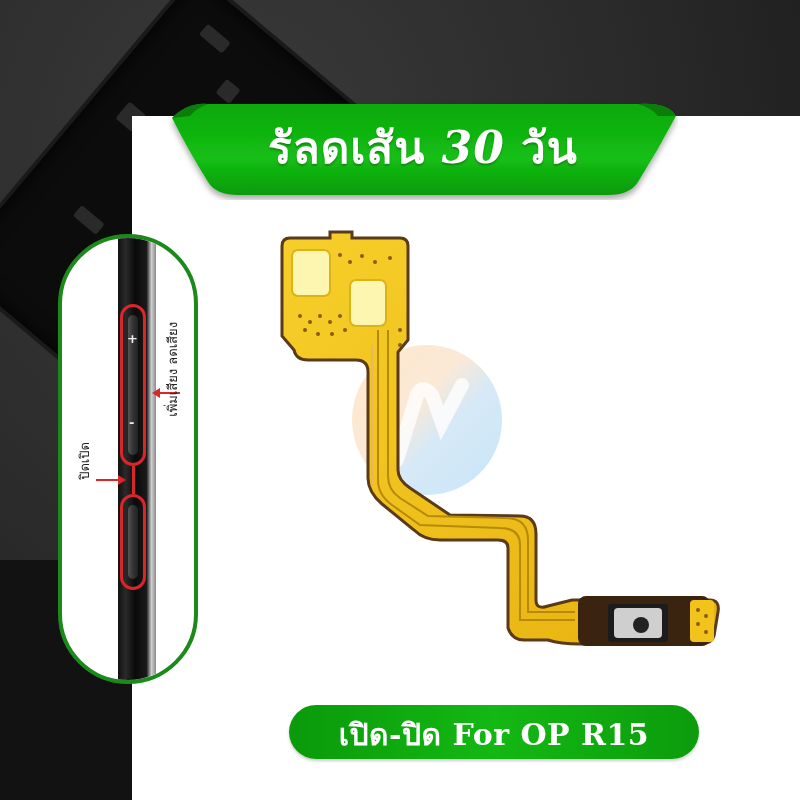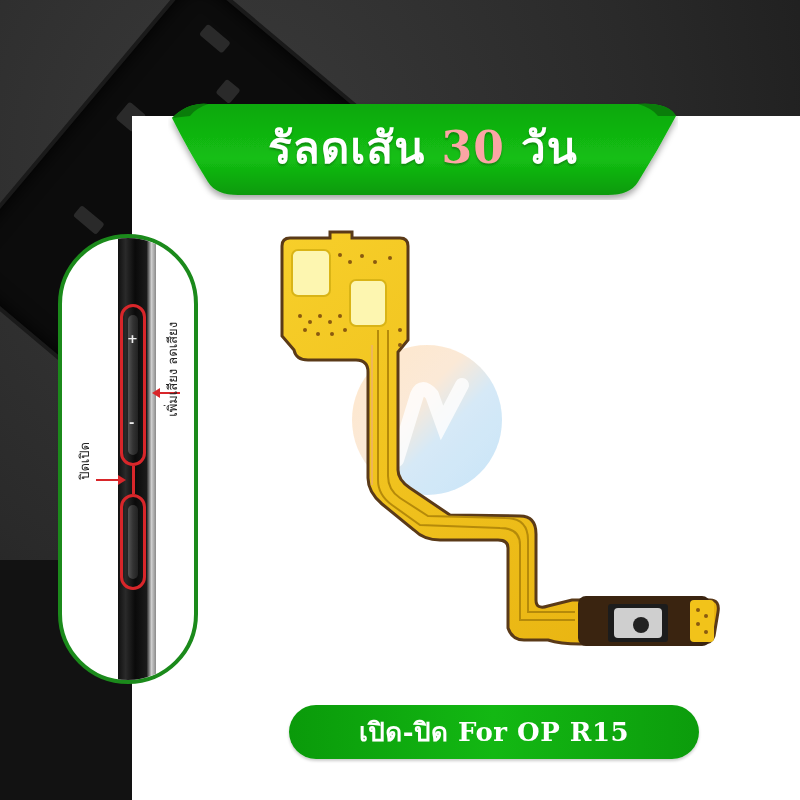--- a/index.html
+++ b/index.html
@@ -10,21 +10,21 @@
     background: #0c0c0c; transform: rotate(40deg); transform-origin: 50% 50%; border: 4px solid #1a1a1a;
     box-shadow: inset 0 0 20px #000; }
   .bg-phone .chip { position: absolute; background: #2a2a2a; border-radius: 3px; }
   .bg-lower { position: absolute; left: 0; top: 560px; width: 132px; height: 240px; background: #121212; }
   .panel { position: absolute; left: 132px; top: 116px; width: 668px; height: 684px; background: #ffffff; }
 
   .ribbon { position: absolute; left: 168px; top: 100px; width: 510px; height: 96px; }
   .ribbon svg { position: absolute; left: 0; top: 0; }
   .ribbon-text { position: absolute; left: 0; top: 12px; width: 510px; text-align: center; color: #fff;
     font-size: 44px; font-weight: bold; letter-spacing: 1px; text-shadow: 0 2px 2px rgba(0,0,0,0.25); }
-  .ribbon-text .hl { color: #fca5a5; }
+  .ribbon-text .hl { color: #ffffff; font-style: italic; }
 
   .capsule { position: absolute; left: 58px; top: 234px; width: 140px; height: 450px; border: 4px solid #1b8a1b;
     border-radius: 72px; background: #fff; overflow: hidden; box-sizing: border-box; }
   .rail { position: absolute; left: 56px; top: 0; width: 38px; height: 100%;
     background: linear-gradient(90deg, #101010 0%, #2a2a2a 20%, #0a0a0a 45%, #1a1a1a 75%, #cfcfcf 88%, #8a8a8a 100%); }
   .btn-ring { position: absolute; left: 58px; width: 26px; border: 3px solid #d8262a; border-radius: 14px; box-sizing: border-box; }
   .btn-key { position: absolute; left: 5px; width: 10px; background: linear-gradient(90deg,#555,#333,#222); border-radius: 6px; }
   .sign { position: absolute; color: #eee; font-family: "DejaVu Sans", sans-serif; font-size: 13px; font-weight: bold; }
   .vlabel { position: absolute; font-family: "DejaVu Sans", sans-serif; font-size: 13px; color: #222; writing-mode: vertical-rl; white-space: nowrap; }
   .arrow-h { position: absolute; height: 2px; background: #d8262a; }
@@ -32,21 +32,21 @@
   .arrow-head-r { position: absolute; width: 0; height: 0; border-top: 5px solid transparent; border-bottom: 5px solid transparent; border-left: 8px solid #d8262a; }
   .arrow-v { position: absolute; width: 3px; background: #d8262a; }
 
   .watermark { position: absolute; left: 352px; top: 345px; width: 150px; height: 150px; border-radius: 50%;
     background: linear-gradient(135deg, #ffe4c2 0%, #fbe6d0 40%, #cfe6f6 60%, #bfe0f7 100%); opacity: 0.85; }
   .flex { position: absolute; left: 0; top: 0; }
 
   .pill { position: absolute; left: 289px; top: 705px; width: 410px; height: 54px; border-radius: 27px;
     background: linear-gradient(90deg, #0a9a0a 0%, #13b813 50%, #0c9c0c 100%); box-shadow: 0 2px 3px rgba(0,0,0,0.2); }
   .pill-text { position: absolute; left: 0; top: 6px; width: 410px; text-align: center; color: #fff;
-    font-size: 26px; font-weight: bold; letter-spacing: 0.5px; }
+    font-size: 30px; font-weight: bold; letter-spacing: 0.5px; }
 </style>
 </head>
 <body>
 
 <div class="bg-dark"></div>
 <div class="bg-phone">
   <div class="chip" style="left:40px;top:30px;width:30px;height:14px;"></div>
   <div class="chip" style="left:90px;top:60px;width:18px;height:18px;"></div>
   <div class="chip" style="left:30px;top:140px;width:22px;height:22px;"></div>
   <div class="chip" style="left:150px;top:120px;width:40px;height:12px;"></div>

